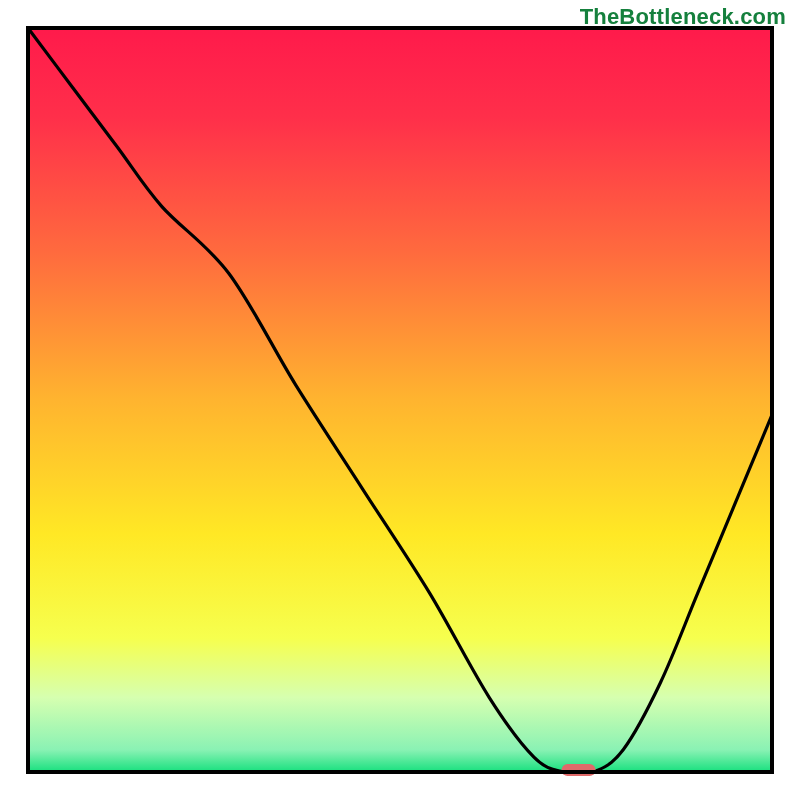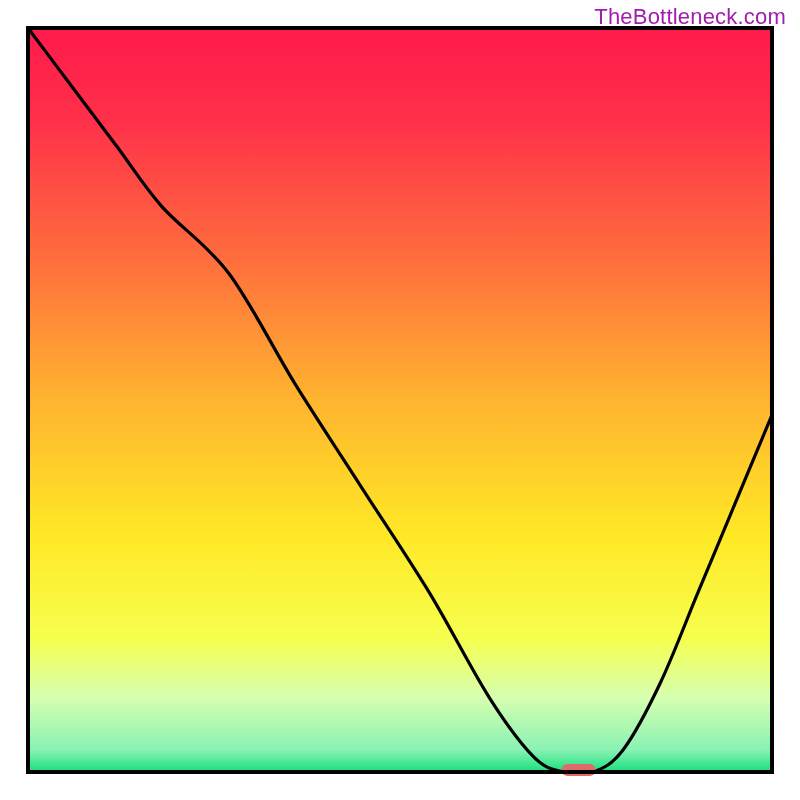--- a/index.html
+++ b/index.html
@@ -12,23 +12,23 @@
   }
   .container {
     position: relative;
     width: 800px;
     height: 800px;
   }
   .watermark {
     position: absolute;
     top: 4px;
     right: 14px;
-    color: #a21caf;
+    color: #15803d;
     font-size: 22px;
-    font-weight: 400;
+    font-weight: 700;
     letter-spacing: 0.2px;
     z-index: 5;
     margin-left: 39px;
   }
   svg.chart {
     position: absolute;
     left: 0;
     top: 0;
   }
 </style>

